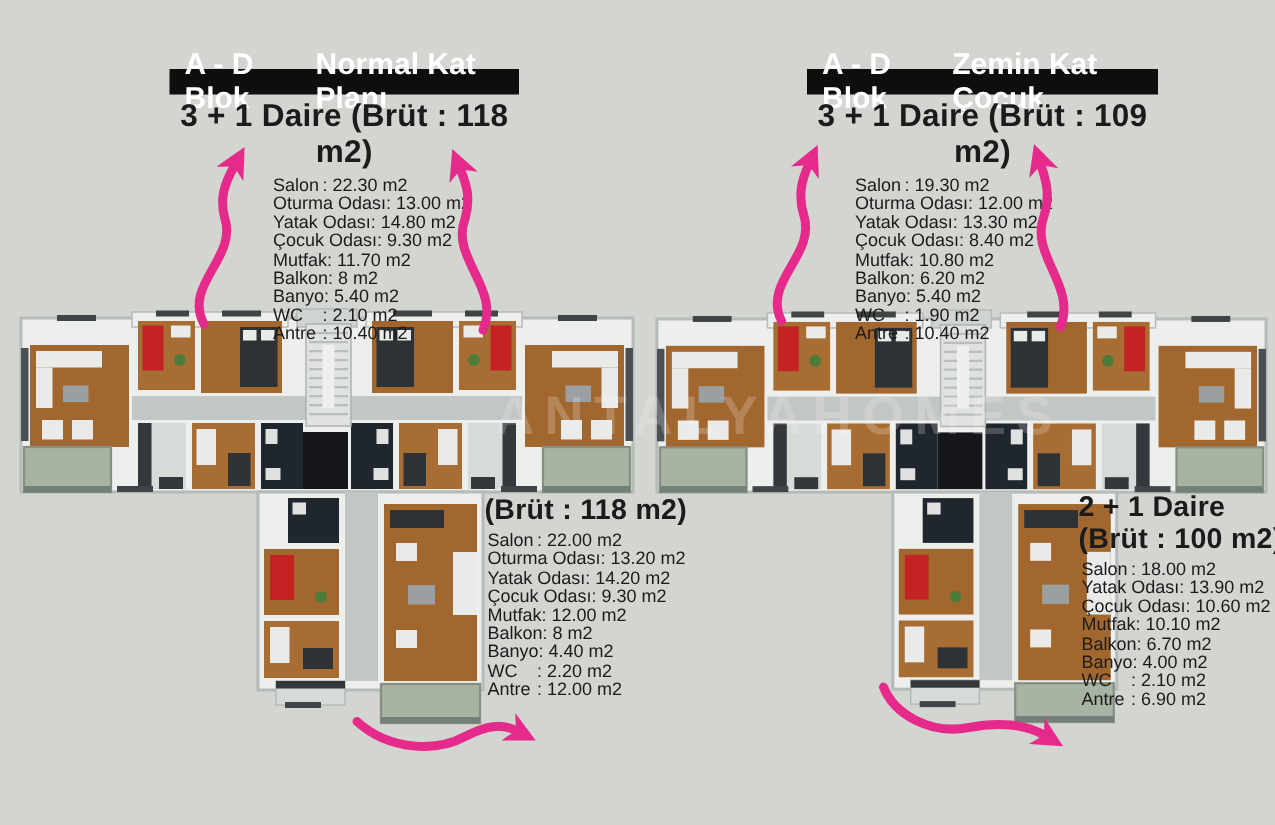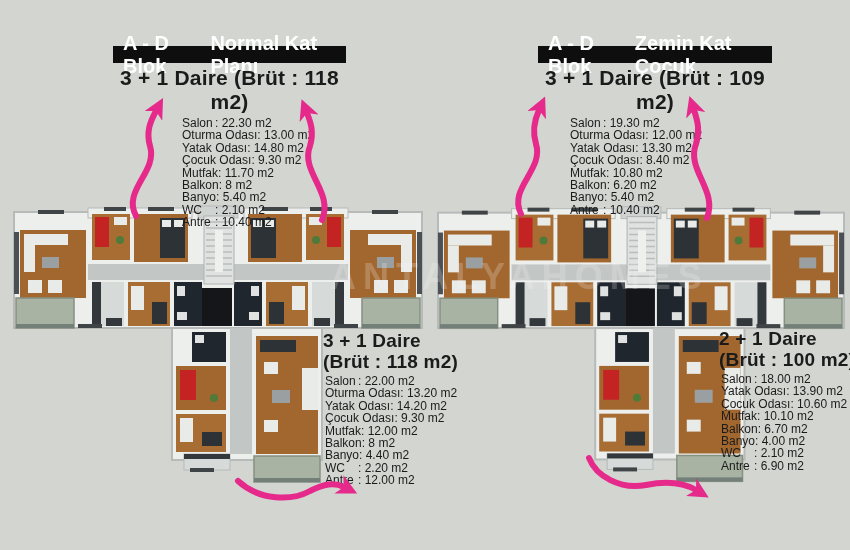--- a/index.html
+++ b/index.html
@@ -167,26 +167,26 @@
     </div>
     <div class="apt-title">3 + 1 Daire (Brüt : 109 m2)</div>
     <div class="room-list indent-sm">
         <div class="room-row"><span class="rn">Salon</span><span class="ra">: 19.30 m2</span></div>
         <div class="room-row"><span class="rn">Oturma Odası</span><span class="ra">: 12.00 m2</span></div>
         <div class="room-row"><span class="rn">Yatak Odası</span><span class="ra">: 13.30 m2</span></div>
         <div class="room-row"><span class="rn">Çocuk Odası</span><span class="ra">: 8.40 m2</span></div>
         <div class="room-row"><span class="rn">Mutfak</span><span class="ra">: 10.80 m2</span></div>
         <div class="room-row"><span class="rn">Balkon</span><span class="ra">: 6.20 m2</span></div>
         <div class="room-row"><span class="rn">Banyo</span><span class="ra">: 5.40 m2</span></div>
+        <div class="room-row"><span class="rn">WC</span><span class="ra">: 1.90 m2</span></div>
         <div class="room-row"><span class="rn">Antre</span><span class="ra">: 10.40 m2</span></div>
       </div>
   </div>
 
   <div class="tblock block-bl">
-    <div class="big-title">3 + 1 Daire</div>
     <div class="big-title">(Brüt : 118 m2)</div>
     <div class="room-list indent-xs">
         <div class="room-row"><span class="rn">Salon</span><span class="ra">: 22.00 m2</span></div>
         <div class="room-row"><span class="rn">Oturma Odası</span><span class="ra">: 13.20 m2</span></div>
         <div class="room-row"><span class="rn">Yatak Odası</span><span class="ra">: 14.20 m2</span></div>
         <div class="room-row"><span class="rn">Çocuk Odası</span><span class="ra">: 9.30 m2</span></div>
         <div class="room-row"><span class="rn">Mutfak</span><span class="ra">: 12.00 m2</span></div>
         <div class="room-row"><span class="rn">Balkon</span><span class="ra">: 8 m2</span></div>
         <div class="room-row"><span class="rn">Banyo</span><span class="ra">: 4.40 m2</span></div>
         <div class="room-row"><span class="rn">WC</span><span class="ra">: 2.20 m2</span></div>

